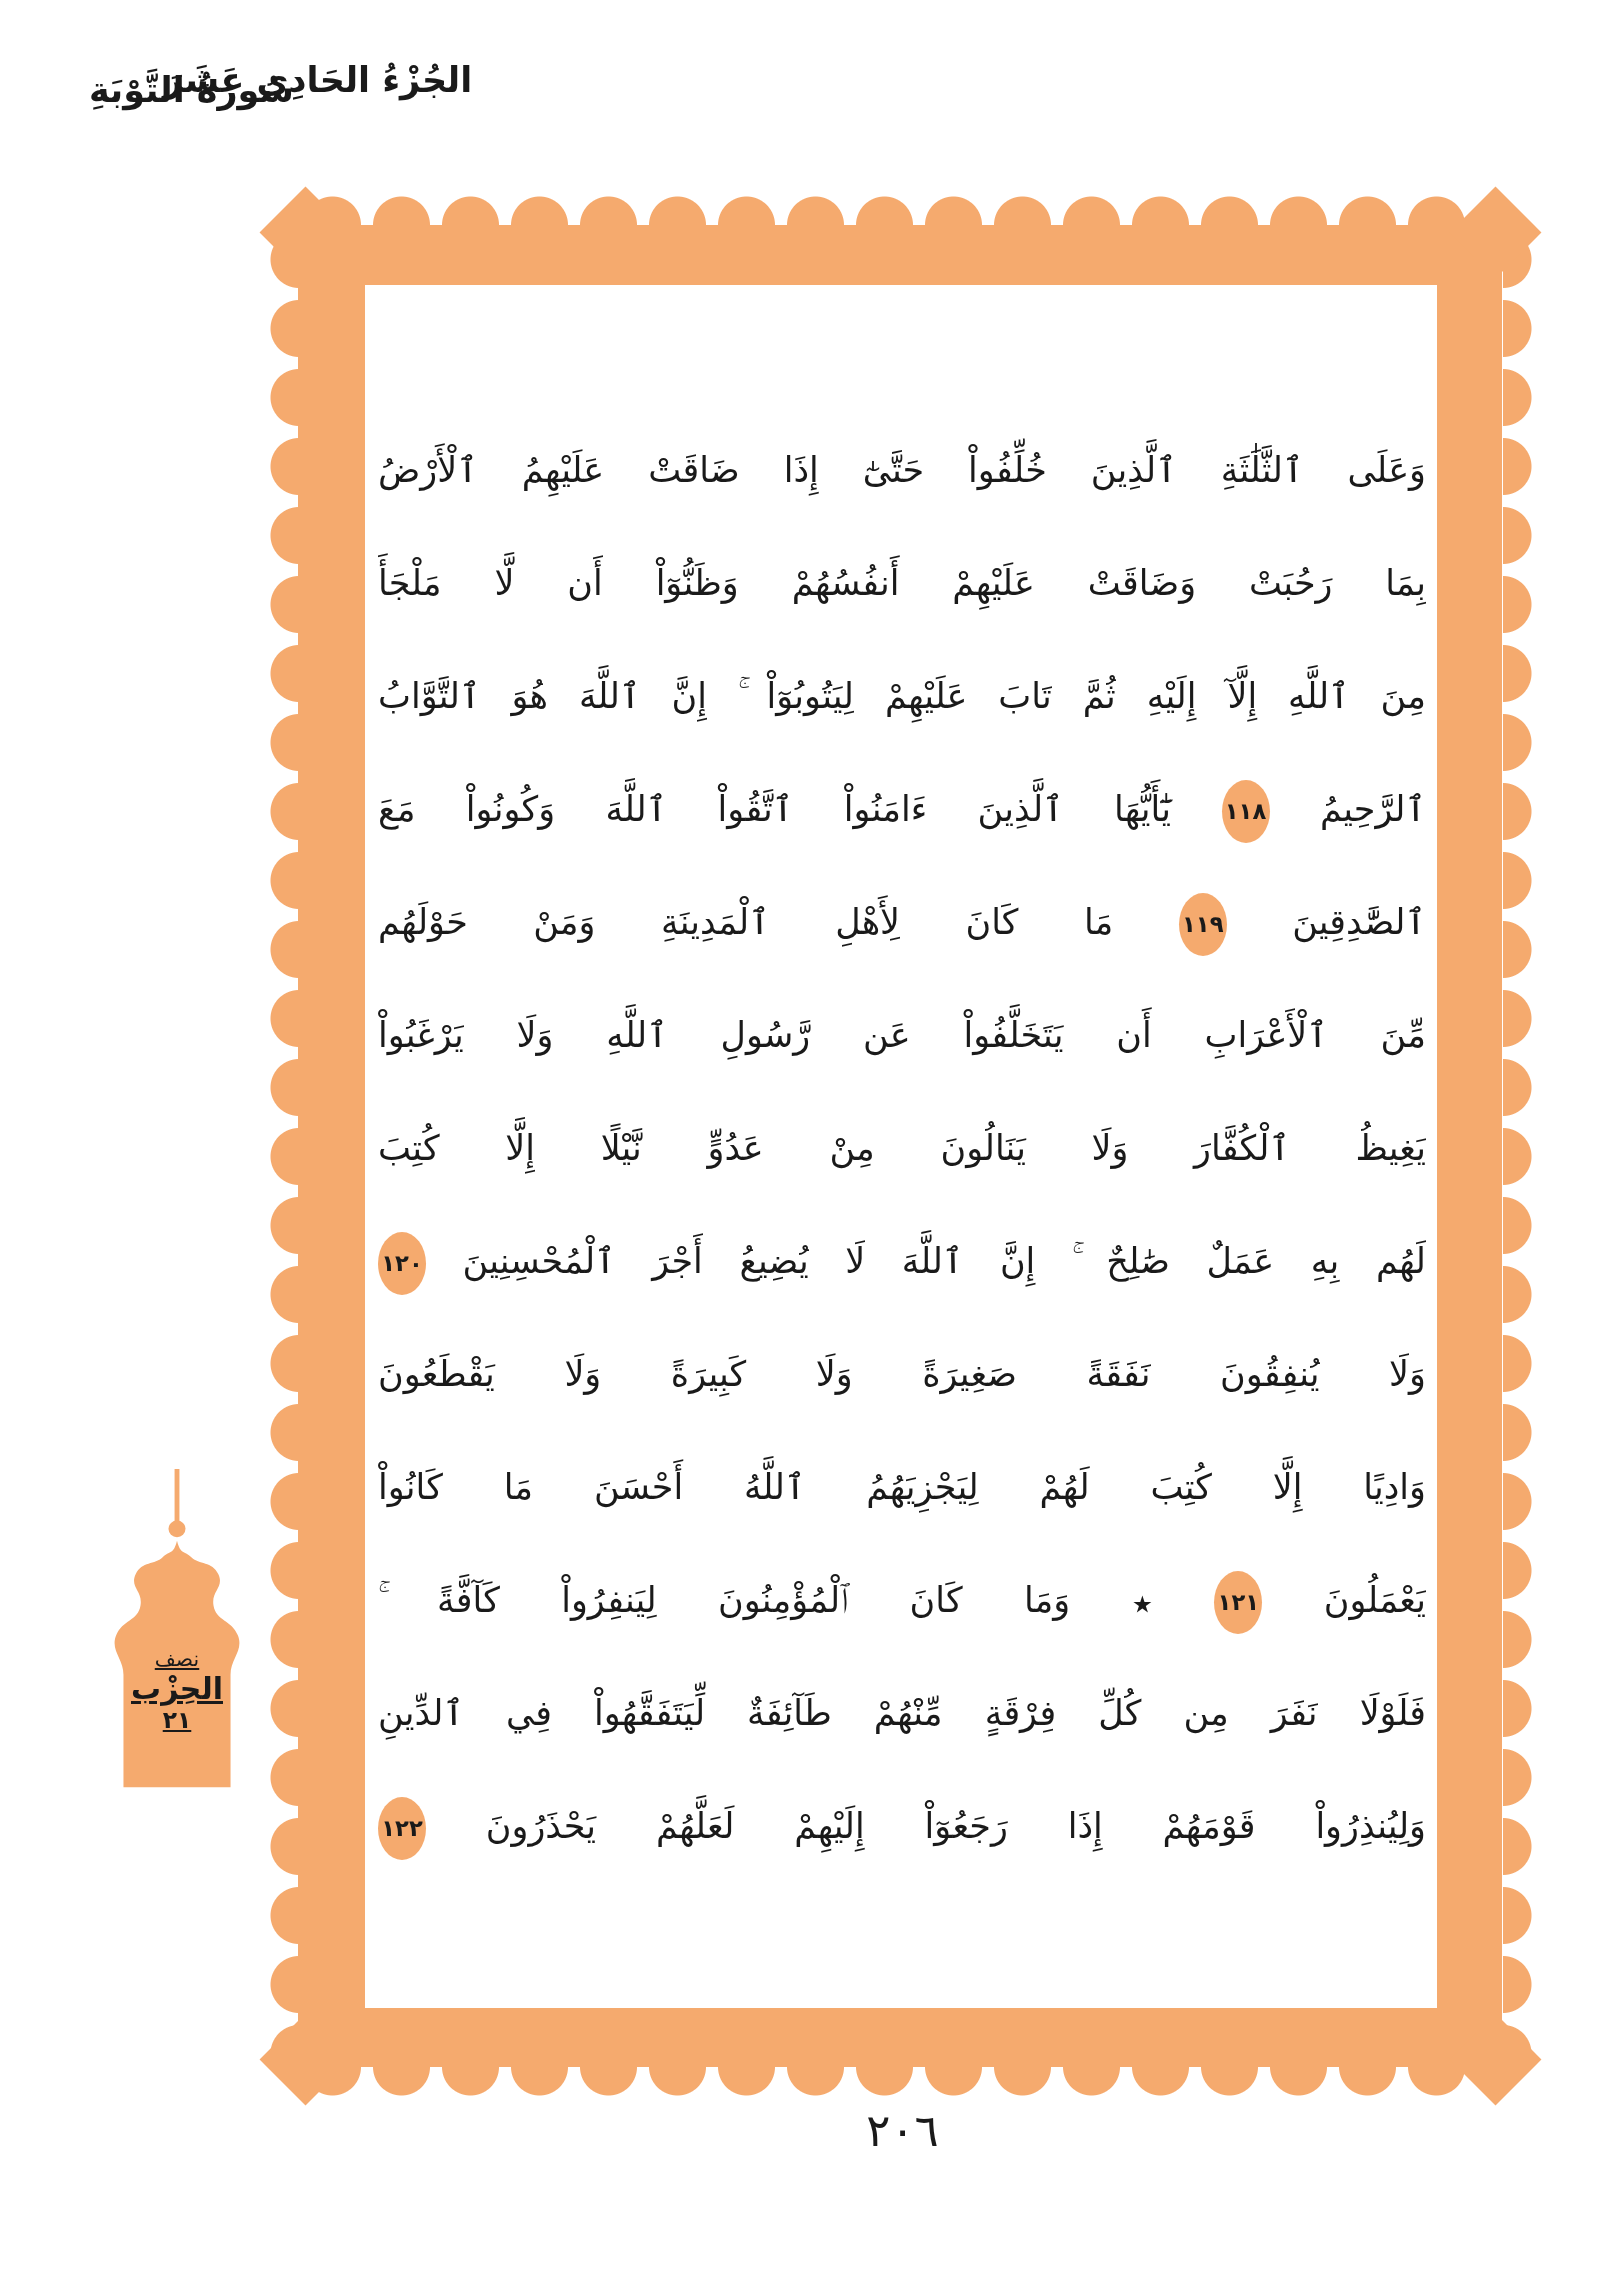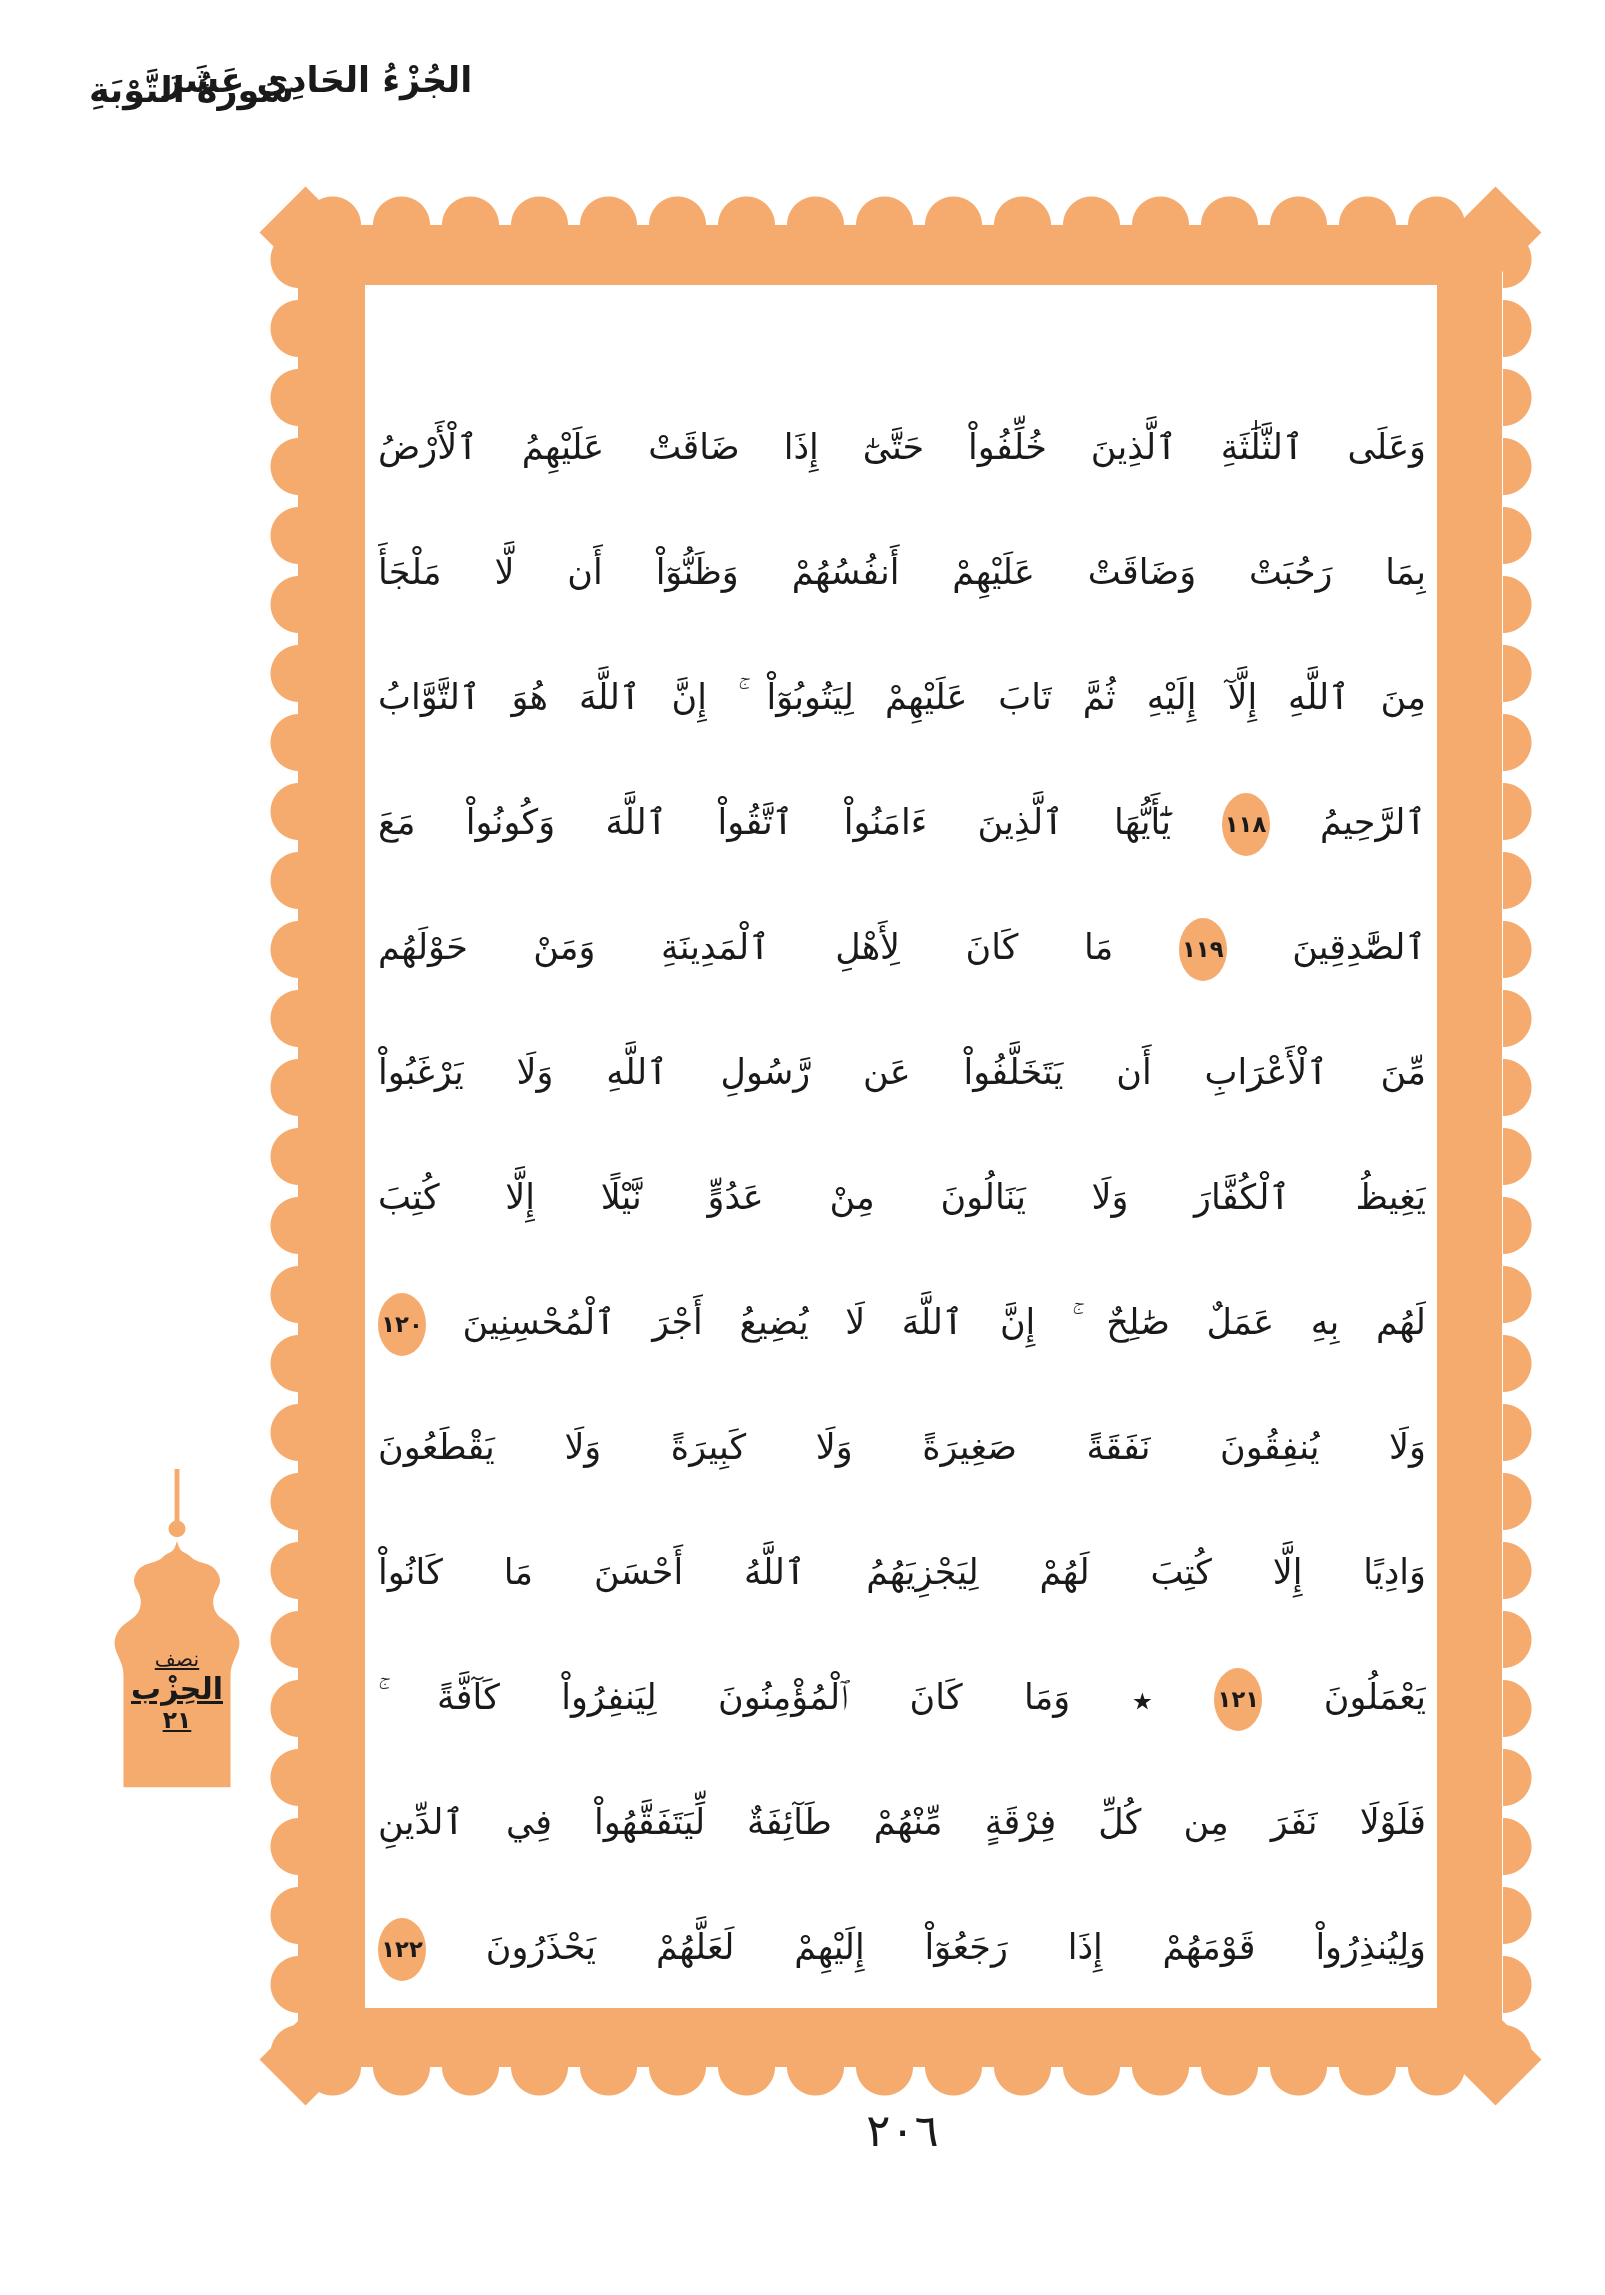--- a/index.html
+++ b/index.html
@@ -62,21 +62,21 @@
   .corner{
     position:absolute;width:65px;height:65px;background:var(--accent);
     transform:rotate(45deg);
   }
   .c-tl{left:273px;top:200px;} .c-tr{left:1463px;top:200px;}
   .c-bl{left:273px;top:2027px;} .c-br{left:1463px;top:2027px;}
 
   
   .lines{
     position:absolute;left:378px;top:293px;width:1048px;height:1711px;
-    display:flex;flex-direction:column;justify-content:flex-end;gap:12px;
+    display:flex;flex-direction:column;justify-content:center;
   }
   .line{
     direction:rtl;text-align:justify;text-align-last:justify;
     height:113px;line-height:113px;font-size:35px;color:var(--ink);
     overflow:hidden;white-space:normal;
   }
   .ayah-text{font-family:"DejaVu Sans",sans-serif;}
   .ayah-marker{
     display:inline-flex;align-items:center;justify-content:center;
     width:48px;height:63px;border-radius:50%;background:var(--accent);

